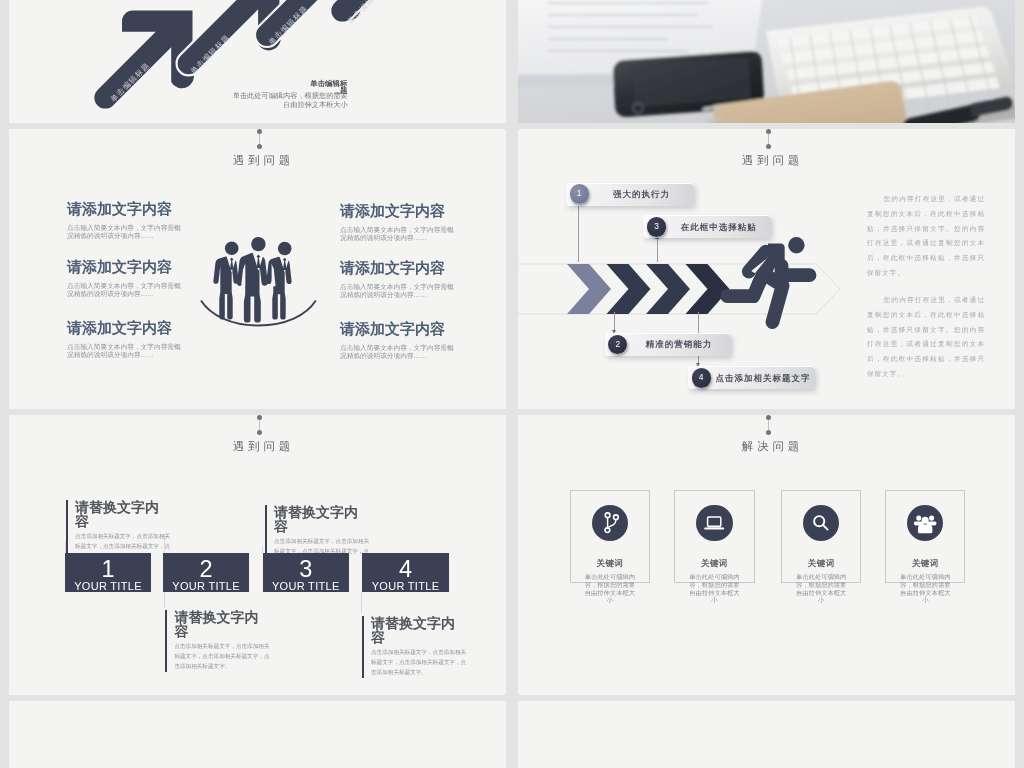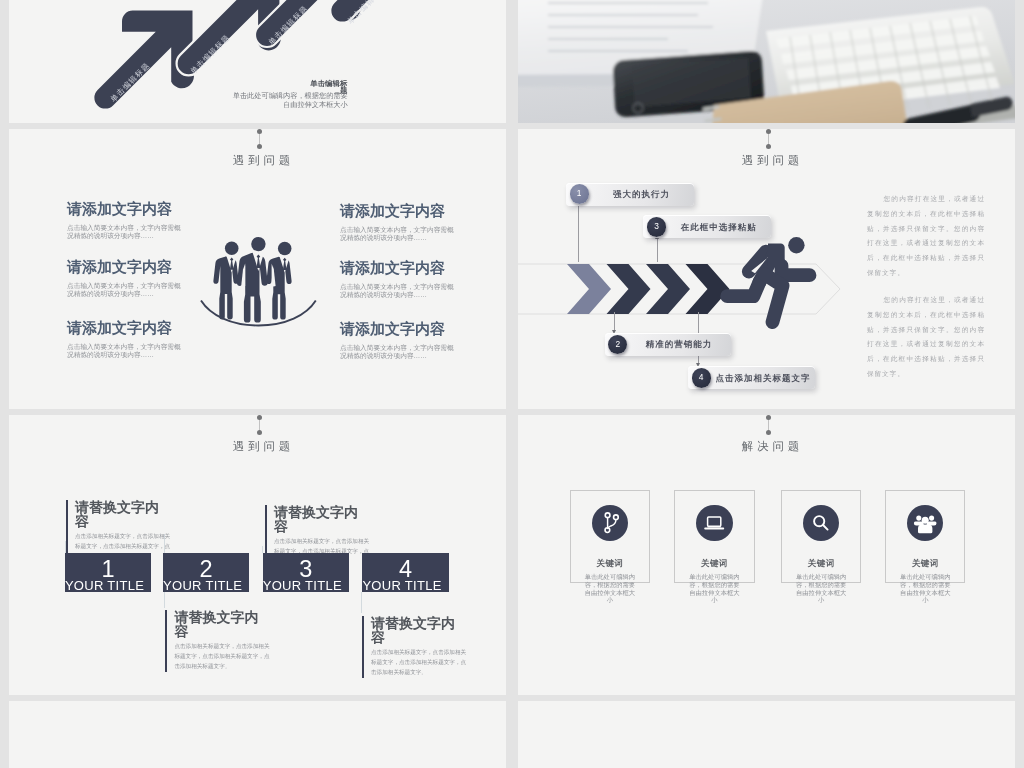--- a/index.html
+++ b/index.html
@@ -63,21 +63,21 @@
   .conn.up:after{top:-4px;border-bottom:4.5px solid #6f7076;}
   .conn.dn:after{bottom:-4px;border-top:4.5px solid #6f7076;}
   .s4-para{position:absolute;font-size:6.7px;color:#a6a8ac;line-height:2.21;
            letter-spacing:0.85px;text-indent:16.5px;text-align:justify;margin:0;word-break:break-all;line-break:anywhere;}
   .band{position:absolute;left:-1px;top:133.6px;width:332px;height:52px;}
 
   
   .nt-box{position:absolute;width:86.2px;height:39px;background:#3b4055;color:#fff;}
   .nt-num{position:absolute;left:0;right:0;top:8.3px;text-align:center;font-size:23.5px;
           line-height:16.3px;font-weight:400;}
-  .nt-tit{position:absolute;left:0;right:0;bottom:1.2px;font-size:13px;
+  .nt-tit{position:absolute;left:0;right:0;bottom:1.2px;text-align:center;font-size:11px;
           line-height:8.2px;letter-spacing:.3px;font-weight:400;}
   .nt-blk{position:absolute;width:96px;}
   .nt-blk:before{content:"";position:absolute;left:-9.5px;top:0;bottom:0;width:2px;
           background:#3b4055;}
   .nt-h{font-size:14px;font-weight:700;color:#52565c;margin:0 0 4.5px;line-height:1;}
   .nt-b{font-size:5.6px;color:#8f9297;line-height:1.77;margin:0;letter-spacing:0;word-break:break-all;}
   .nt-rail{position:absolute;width:1px;background:#d3dade;}
 
   
   .kw-card{position:absolute;top:75px;width:80.4px;height:93px;border:1px solid #c9c9c9;

